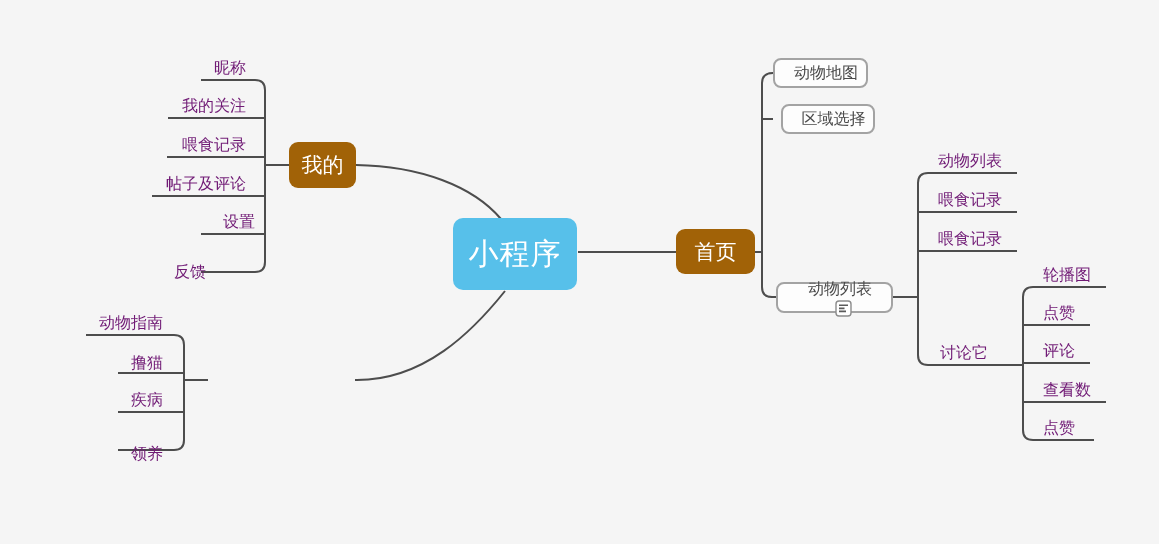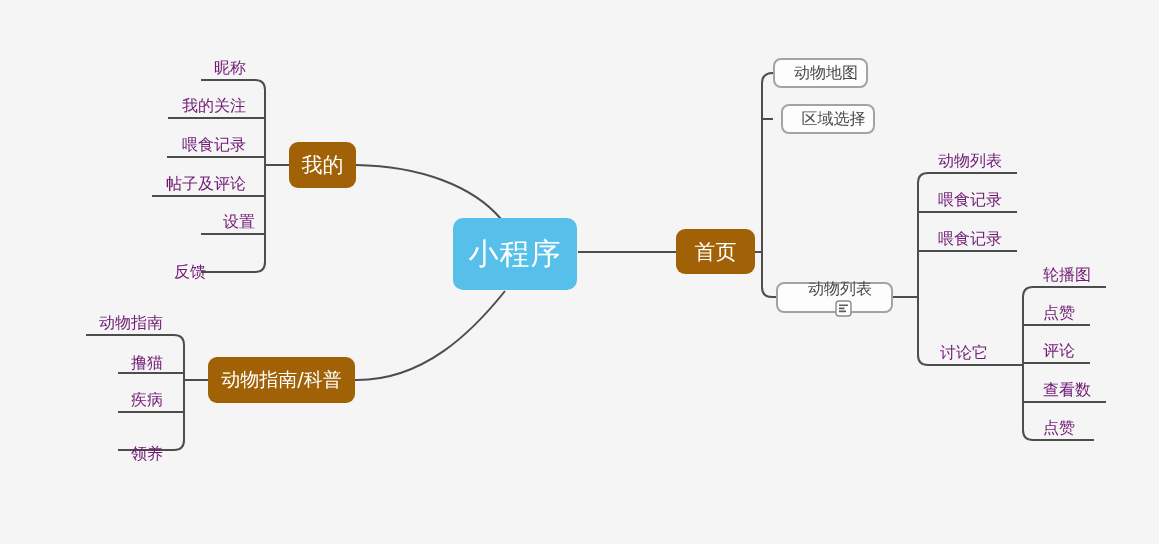--- a/index.html
+++ b/index.html
@@ -92,23 +92,20 @@
   </svg>
 
   <div class="topic root" style="left:453px;top:218px;width:124px;height:72px;">
     <span>小程序</span>
   </div>
 
   <div class="topic branch" style="left:289px;top:142px;width:67px;height:46px;">
     <span>我的</span>
   </div>
 
-  <div class="topic branch" style="left:208px;top:357px;width:147px;height:46px;font-size:19px;">
-    <span>动物指南/科普</span>
-  </div>
 
   <div class="topic branch" style="left:676px;top:229px;width:79px;height:45px;">
     <span>首页</span>
   </div>
 
   <div class="topic boxed" style="left:773px;top:58px;width:95px;height:30px;">
     <span>动物地图</span>
   </div>
 
   <div class="topic boxed" style="left:781px;top:104px;width:94px;height:30px;">

